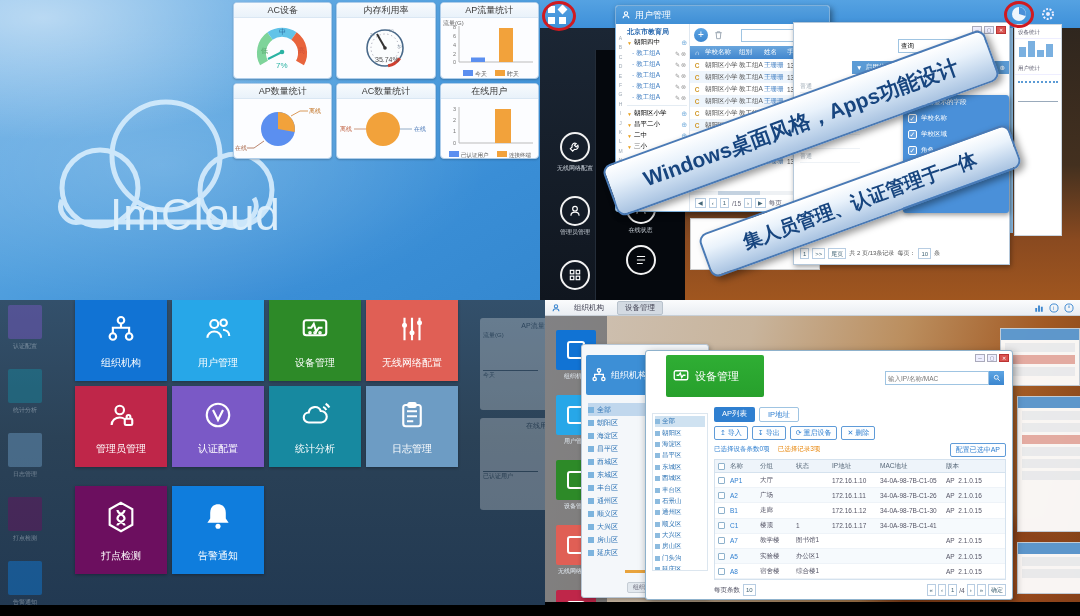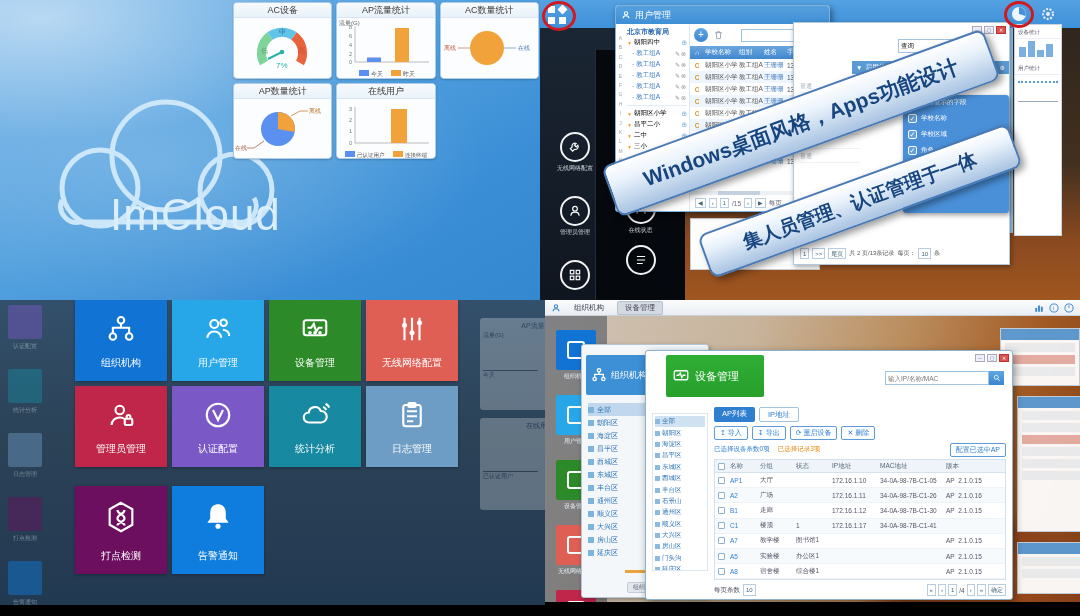--- a/index.html
+++ b/index.html
@@ -235,20 +235,36 @@
           <line x1="48" y1="34" x2="34" y2="41" stroke="#2bb3a3" stroke-width="2"></line>
           <circle cx="48" cy="34" r="2.3" fill="#2bb3a3"></circle>
           <text x="27" y="35" font-size="7" fill="#5aa86f">低</text>
           <text x="45" y="16" font-size="7" fill="#2a6aa0">中</text>
           <text x="64" y="35" font-size="7" fill="#d05038">高</text>
           <text x="42" y="50" font-size="8" fill="#2bb3a3">7%</text>
         </svg>
           </div>
       </div>
 
+      <div class="widget">
+        <div class="w-title">内存利用率</div>
+        <div class="w-body">
+            <svg width="96" height="58" viewBox="0 0 96 58">
+          <circle cx="48" cy="30" r="18" stroke="#4a6a8a" stroke-width="1.6" fill="#fbfdfe"></circle>
+          <circle cx="48" cy="30" r="14" stroke="#99a" stroke-width="1" fill="none" stroke-dasharray="1,3"></circle>
+          <path d="M62.7 40.3 A18 18 0 0 1 51.1 47.7" stroke="#d04030" stroke-width="3" fill="none"></path>
+          <text x="33" y="18" font-size="4" fill="#789">20</text>
+          <text x="52" y="14" font-size="4" fill="#789">50</text>
+          <text x="60" y="30" font-size="4" fill="#789">70</text>
+          <line x1="48" y1="30" x2="40" y2="16" stroke="#333" stroke-width="2"></line>
+          <circle cx="48" cy="30" r="1.8" fill="#333"></circle>
+          <text x="38" y="44" font-size="7" fill="#555">35.74%</text>
+        </svg>
+          </div>
+      </div>
 
       <div class="widget">
         <div class="w-title">AP流量统计</div>
         <div class="w-body">
             <svg width="96" height="62" viewBox="0 0 96 62">
           <text x="2" y="7" font-size="6" fill="#666">流量(G)</text>
           <line x1="18" y1="8" x2="18" y2="44" stroke="#bbb"></line>
               <line x1="18" y1="44" x2="92" y2="44" stroke="#bbb"></line>
           <text x="15" y="11" font-size="5.5" fill="#777" text-anchor="end">8</text>
           <text x="15" y="20" font-size="5.5" fill="#777" text-anchor="end">6</text>
@@ -259,42 +275,42 @@
           <rect x="58" y="10" width="14" height="34" fill="#f2a23b"></rect>
           <rect x="22" y="52" width="10" height="6" fill="#5b8ff0"></rect>
           <text x="34" y="58" font-size="6" fill="#555">今天</text>
           <rect x="54" y="52" width="10" height="6" fill="#f2a23b"></rect>
           <text x="66" y="58" font-size="6" fill="#555">昨天</text>
         </svg>
           </div>
       </div>
 
       <div class="widget">
-        <div class="w-title">AC数量统计</div>
-        <div class="w-body">
-            <svg width="96" height="60" viewBox="0 0 96 60">
-          <circle cx="46" cy="30" r="17" fill="#f2a23b"></circle>
-          <line x1="29" y1="30" x2="17" y2="30" stroke="#c08060" stroke-width="0.8"></line>
-          <text x="3" y="32" font-size="6" fill="#c06040">离线</text>
-          <line x1="63" y1="30" x2="75" y2="30" stroke="#7898b8" stroke-width="0.8"></line>
-          <text x="77" y="32" font-size="6" fill="#4a78b8">在线</text>
-        </svg>
-          </div>
-      </div>
-
-      <div class="widget">
         <div class="w-title">AP数量统计</div>
         <div class="w-body">
             <svg width="96" height="60" viewBox="0 0 96 60">
           <circle cx="44" cy="30" r="17" fill="#5b8ff0"></circle>
           <path d="M44 30 L44 13 A17 17 0 0 1 60.7 33 Z" fill="#f2a23b"></path>
           <polyline points="57,17 66,12 74,12" stroke="#d08030" fill="none" stroke-width="0.8"></polyline>
           <text x="75" y="14" font-size="6" fill="#c07020">离线</text>
           <polyline points="30,42 20,49 13,49" stroke="#a86648" fill="none" stroke-width="0.8"></polyline>
           <text x="1" y="51" font-size="6" fill="#a86648">在线</text>
+        </svg>
+          </div>
+      </div>
+
+      <div class="widget">
+        <div class="w-title">AC数量统计</div>
+        <div class="w-body">
+            <svg width="96" height="60" viewBox="0 0 96 60">
+          <circle cx="46" cy="30" r="17" fill="#f2a23b"></circle>
+          <line x1="29" y1="30" x2="17" y2="30" stroke="#c08060" stroke-width="0.8"></line>
+          <text x="3" y="32" font-size="6" fill="#c06040">离线</text>
+          <line x1="63" y1="30" x2="75" y2="30" stroke="#7898b8" stroke-width="0.8"></line>
+          <text x="77" y="32" font-size="6" fill="#4a78b8">在线</text>
         </svg>
           </div>
       </div>
 
       <div class="widget">
         <div class="w-title">在线用户</div>
         <div class="w-body">
             <svg width="96" height="62" viewBox="0 0 96 62">
           <line x1="18" y1="8" x2="18" y2="44" stroke="#bbb"></line>
               <line x1="18" y1="44" x2="92" y2="44" stroke="#bbb"></line>

